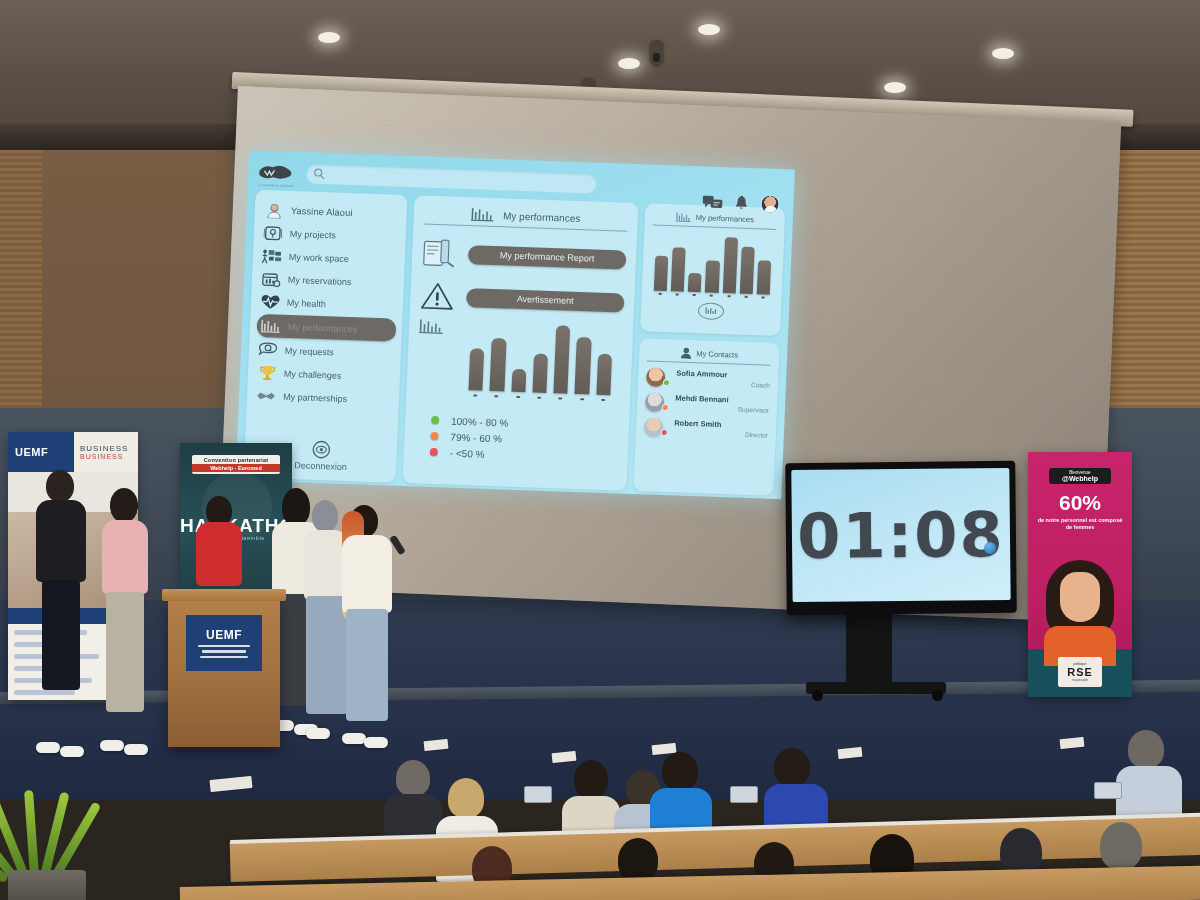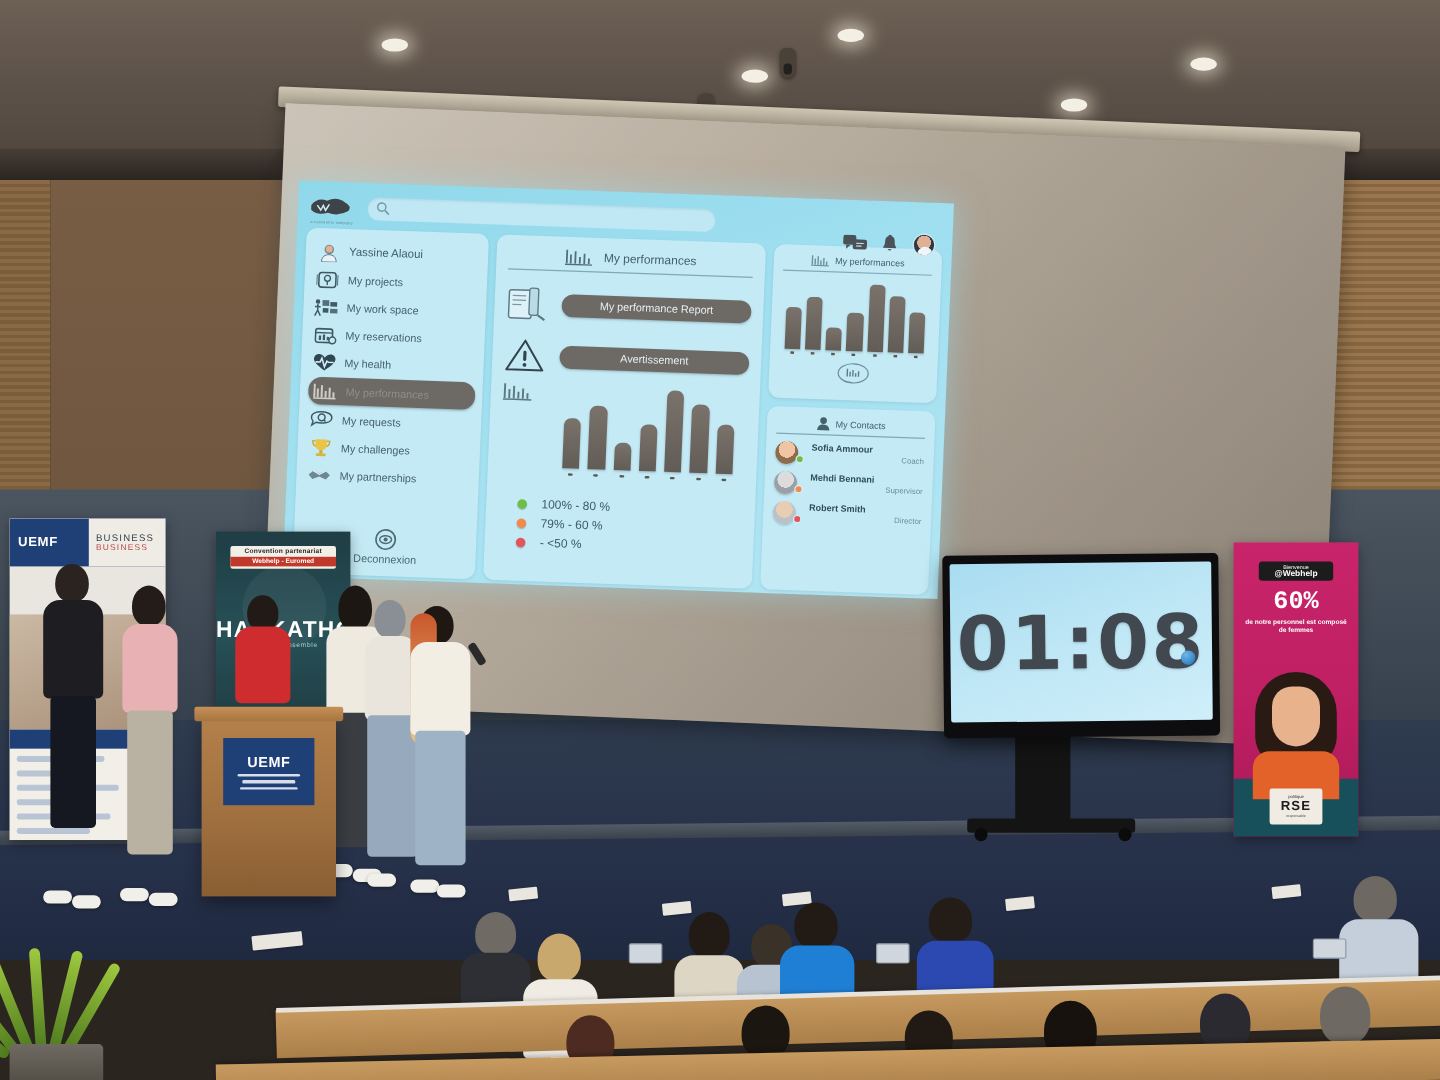--- a/index.html
+++ b/index.html
@@ -170,21 +170,21 @@
   .hack-sub{position:absolute;left:0;right:0;top:92px;text-align:center;color:#9fd3d8;
     font-size:5.5px;letter-spacing:.6px;}
   .hack-circle{position:absolute;left:22px;top:28px;width:70px;height:70px;border-radius:50%;
     background:rgba(255,255,255,.05);}
 
   .ban-web{left:1028px;top:452px;width:104px;height:245px;
     background:linear-gradient(180deg,#c8246b 0%,#bf1f63 55%,#a81a57 100%);}
   .web-tag{margin:16px auto 0;width:62px;background:#1c1c1c;border-radius:3px;text-align:center;padding:2px 0;}
   .web-tag .w1{font-size:4.5px;color:#fff;}
   .web-tag .w2{font-size:7px;color:#fff;font-weight:bold;}
-  .web-60{text-align:center;color:#fff;font-size:21px;font-weight:bold;margin-top:7px;font-family:Liberation Mono, monospace;}
+  .web-60{text-align:center;color:#fff;font-size:21px;font-weight:bold;margin-top:7px;}
   .web-txt{text-align:center;color:#fff;font-size:5.5px;line-height:1.35;margin-top:2px;padding:0 9px;font-weight:bold;}
   .web-person{position:absolute;left:14px;top:108px;width:76px;height:100px;}
   .web-hair{position:absolute;left:4px;top:0;width:68px;height:78px;border-radius:34px 34px 24px 24px;
     background:#2a1a14;}
   .web-face{position:absolute;left:18px;top:12px;width:40px;height:50px;border-radius:20px 20px 24px 24px;
     background:#e8b28c;}
   .web-body{position:absolute;left:2px;top:66px;width:72px;height:40px;border-radius:14px 14px 0 0;
     background:#e2622a;}
   .web-rse{position:absolute;left:30px;bottom:10px;width:44px;height:30px;background:#f0ece4;
     border-radius:2px;display:flex;flex-direction:column;align-items:center;justify-content:center;}

